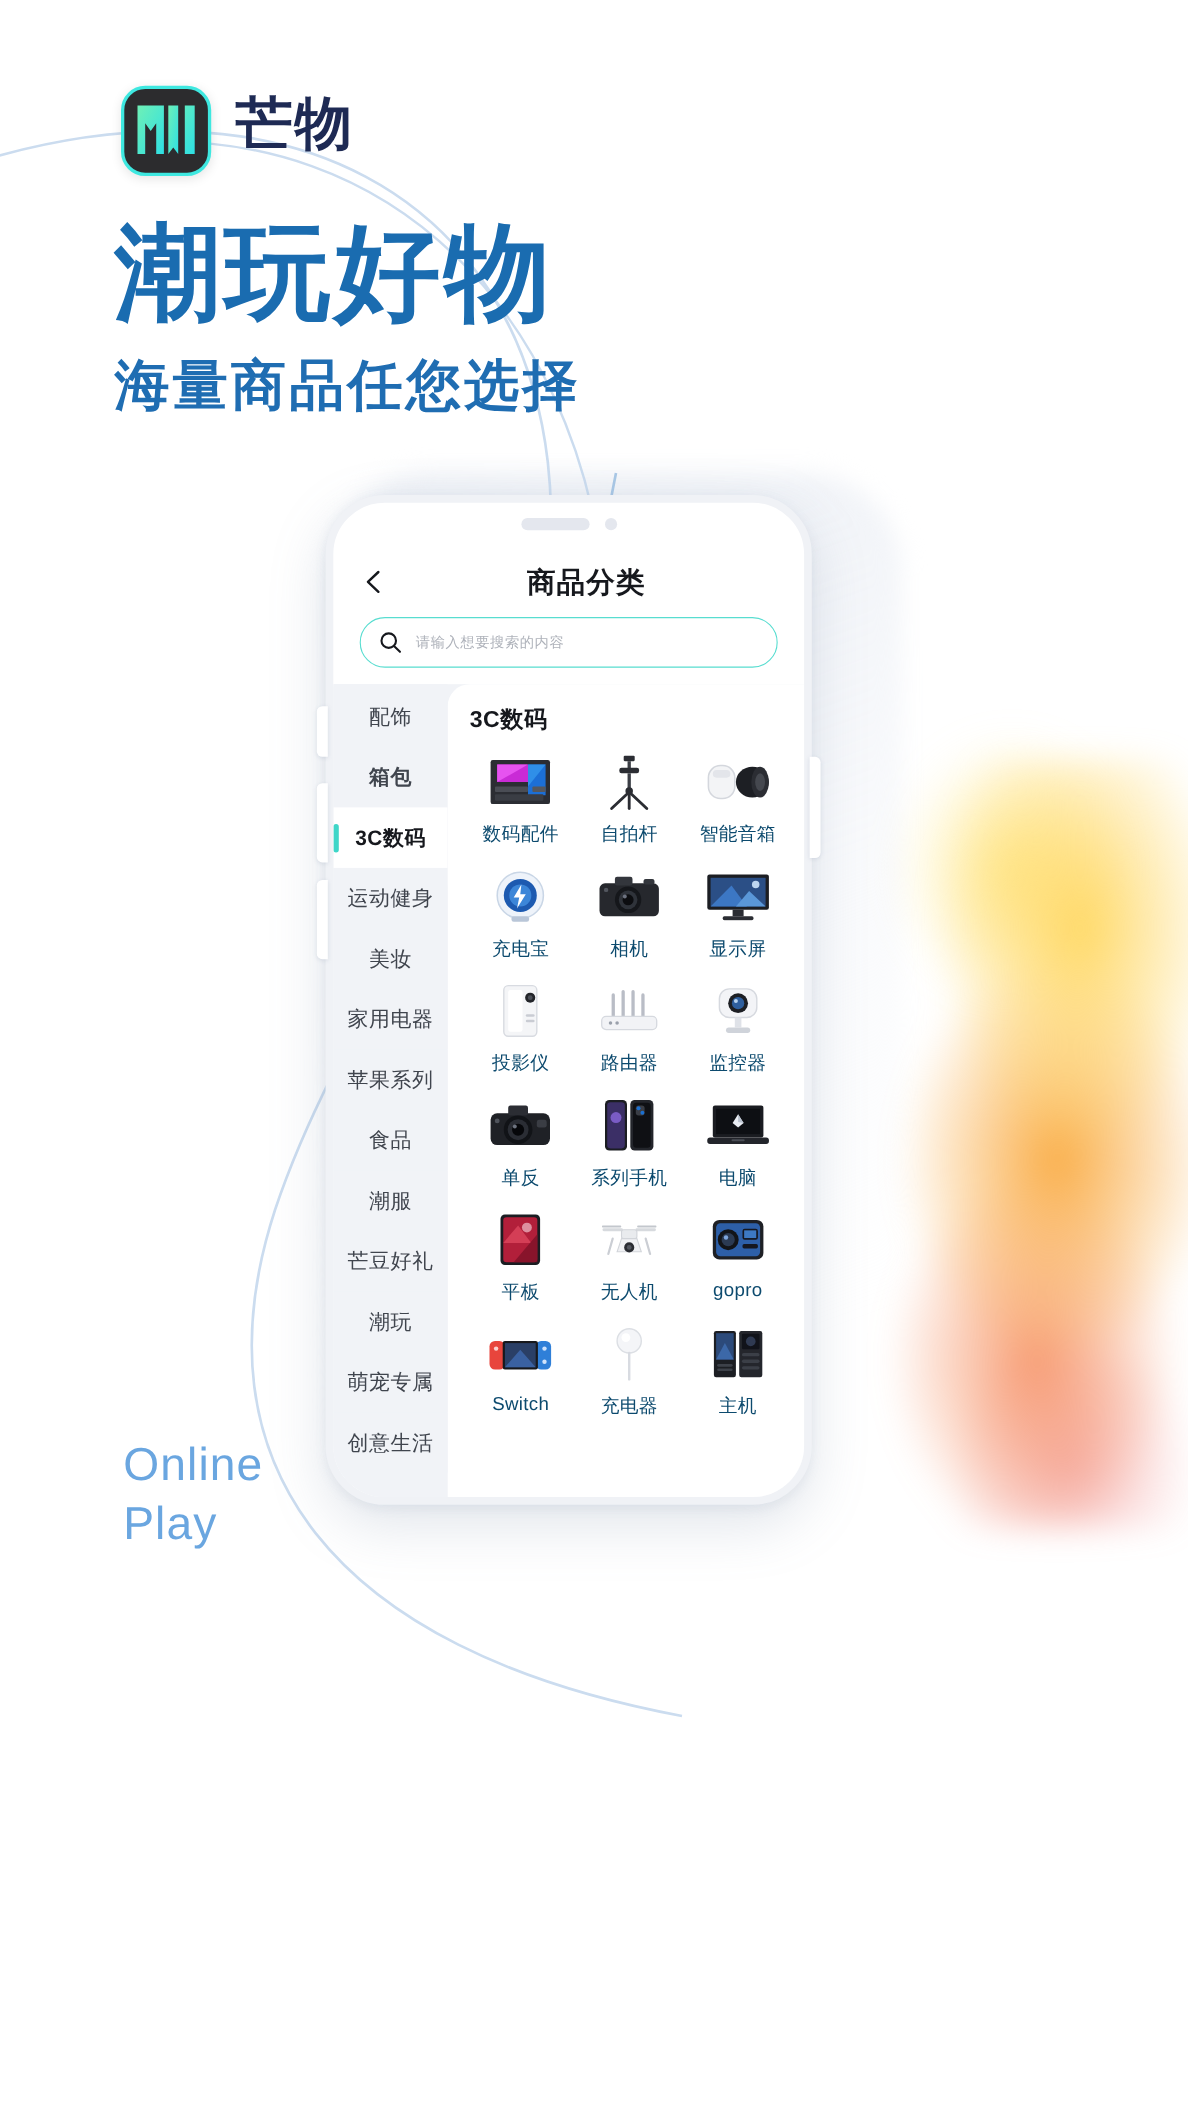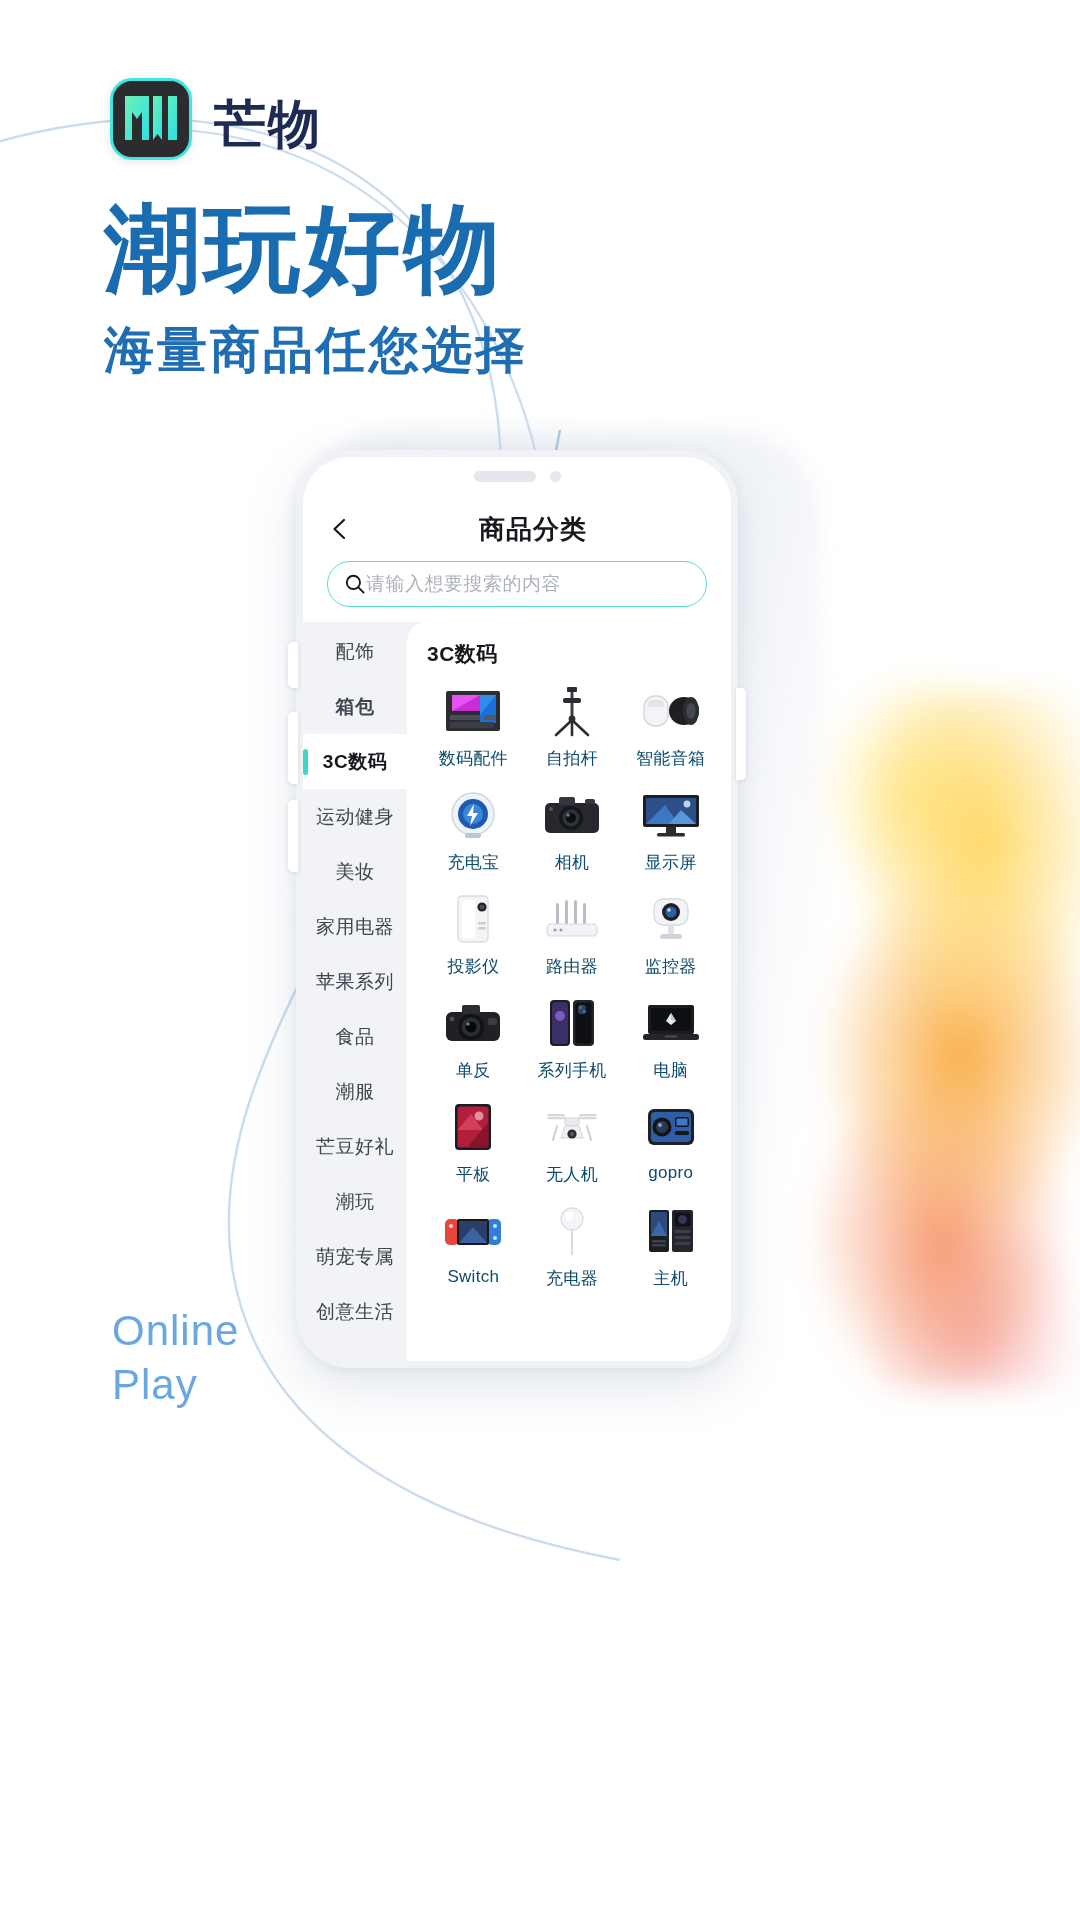--- a/index.html
+++ b/index.html
@@ -35,21 +35,21 @@
     position: absolute;
     left: 300px; top: 430px;
     width: 520px; height: 980px;
     border-radius: 90px;
     background: linear-gradient(160deg, rgba(232,236,243,0.75) 0%, rgba(244,246,250,0.55) 45%, rgba(255,255,255,0) 80%);
     filter: blur(10px);
   }
   #bg-curves { position: absolute; inset: 0; }
 
   
-  .brand { position: absolute; left: 110px; top: 78px; display: flex; align-items: flex-end; z-index: 5; }
+  .brand { position: absolute; left: 110px; top: 78px; display: flex; align-items: flex-start; z-index: 5; }
   .logo-badge {
     width: 82px; height: 82px; border-radius: 22px;
     background: #2c2c2e;
     border: 3px solid #3ee8e0;
     display: flex; align-items: center; justify-content: center;
     box-shadow: 0 2px 10px rgba(0,0,0,0.10);
   }
   .brand-name {
     margin-left: 22px;
     font-size: 52px; font-weight: 700; letter-spacing: 2px;
@@ -115,21 +115,21 @@
     width: 100%; text-align: center;
     font-size: 26px; font-weight: 600; color: #16181d; letter-spacing: 1px; margin-left: 32px;
   }
 
   .search-wrap { position: absolute; left: 24px; right: 24px; top: 104px; }
   .search-box {
     height: 46px; border: 1.6px solid #58ddd0; border-radius: 23px;
     background: #ffffff; display: flex; align-items: center; padding: 0 16px;
   }
   .search-icon { width: 22px; height: 22px; flex: 0 0 auto; }
-  .search-ph { font-size: 19px; color: #aeb2ba; letter-spacing: 0.5px; }
+  .search-ph { margin-left: 12px; font-size: 13px; color: #aeb2ba; letter-spacing: 0.5px; }
 
   .body-area {
     position: absolute; left: 0; right: 0; top: 165px; bottom: 0;
     display: flex; background: #f1f3f7;
   }
 
   
   .side-nav {
     width: 104px; flex: 0 0 104px;
     background: #f1f3f7;

